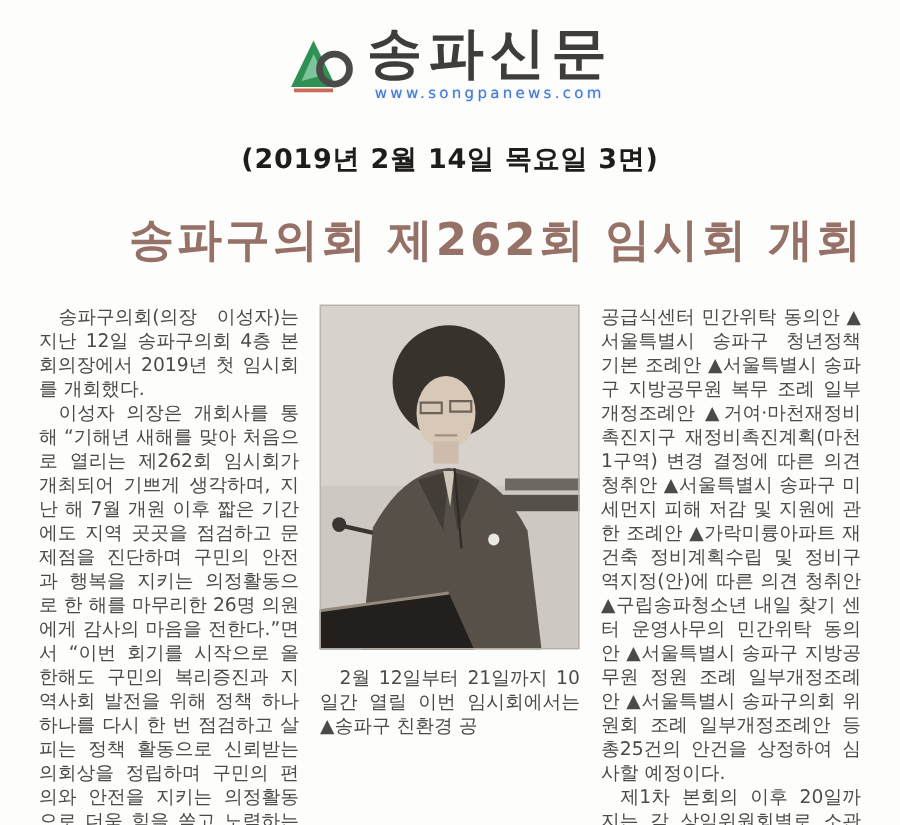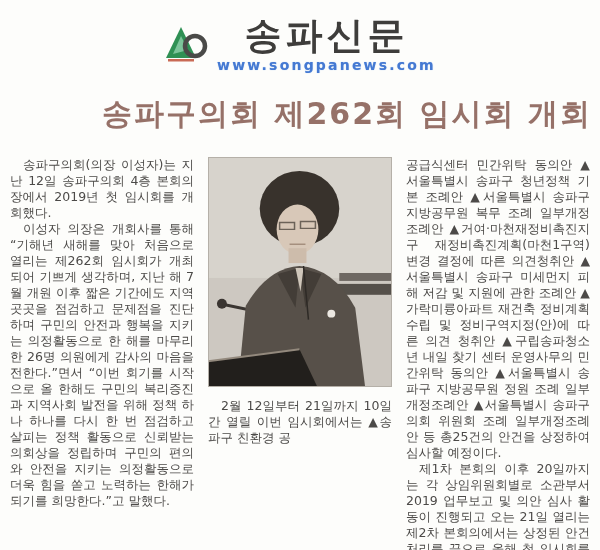--- a/index.html
+++ b/index.html
@@ -1,26 +1,26 @@
 <!DOCTYPE html>
 <html><head>
 <meta charset="utf-8">
 <style>
   html,body { margin:0; padding:0; background:#e9e9e6; }
   .page {
     width:600px; height:550px; margin:0 auto; background:#fdfdfb;
-    box-sizing:border-box; padding:16px 8px 0; overflow:hidden;
+    box-sizing:border-box; padding:16px 24px 0; overflow:hidden;
     font-family:"DejaVu Sans", sans-serif;
   }
   .masthead { display:flex; justify-content:center; align-items:flex-start; gap:7px; height:56px; }
   .logo { line-height:0; }
   .logo svg { margin-top:5px; }
   .mast-text { display:flex; flex-direction:column; align-items:center; }
   .paper-title { font-size:37px; font-weight:bold; color:#3e3d3b; letter-spacing:4px; line-height:40px; white-space:nowrap; }
-  .paper-url { font-size:14px; font-weight:bold; color:#4579d2; letter-spacing:2.2px; margin-top:1px; text-shadow:0 0 1px #9cc0f0; }
+  .paper-url { font-size:10px; font-weight:normal; color:#4579d2; letter-spacing:2.2px; margin-top:1px; text-shadow:0 0 1px #9cc0f0; }
   .dateline { text-align:center; margin-top:22px; font-size:18px; font-weight:bold; color:#1e1d1c; letter-spacing:0.5px; }
   .headline { text-align:right; margin:22px 0 0; font-size:30px; font-weight:bold; color:#967168; letter-spacing:2px; white-space:nowrap; }
   .article { display:flex; gap:14px; margin-top:22px; padding:0 2px; }
   .col { flex:1 1 0; min-width:0; text-align:justify; font-size:12.5px; line-height:16px; color:#4c4a48; word-break:break-all; }
   .para { margin:0; }
   .para.indent { text-indent:13px; }
   .photo { margin-bottom:11px; line-height:0; }
   .photo svg { width:100%; height:230px; }
 </style>
 </head>
@@ -36,20 +36,21 @@
         <circle cx="31" cy="25" r="10" fill="none" stroke="#4a4a48" stroke-width="4.5"></circle>
         <rect x="4" y="38" width="26" height="2.5" fill="#c96a55"></rect>
       </svg>
     </span>
     <span class="mast-text">
       <span class="paper-title">송파신문</span>
       <span class="paper-url">www.songpanews.com</span>
     </span>
   </header>
 
+  <div class="dateline">(2019년 2월 14일 목요일 3면)</div>
 
   <h1 class="headline">송파구의회 제262회 임시회 개회</h1>
 
   <div class="article">
 
     <div class="col">
       <p class="para indent">송파구의회(의장 이성자)는 지난 12일 송파구의회 4층 본회의장에서 2019년 첫 임시회를 개회했다.</p>
       <p class="para indent">이성자 의장은 개회사를 통해 “기해년 새해를 맞아 처음으로 열리는 제262회 임시회가 개최되어 기쁘게 생각하며, 지난 해 7월 개원 이후 짧은 기간에도 지역 곳곳을 점검하고 문제점을 진단하며 구민의 안전과 행복을 지키는 의정활동으로 한 해를 마무리한 26명 의원에게 감사의 마음을 전한다.”면서 “이번 회기를 시작으로 올 한해도 구민의 복리증진과 지역사회 발전을 위해 정책 하나 하나를 다시 한 번 점검하고 살피는 정책 활동으로 신뢰받는 의회상을 정립하며 구민의 편의와 안전을 지키는 의정활동으로 더욱 힘을 쏟고 노력하는 한해가 되기를 희망한다.”고 말했다.</p>
 
     </div>

